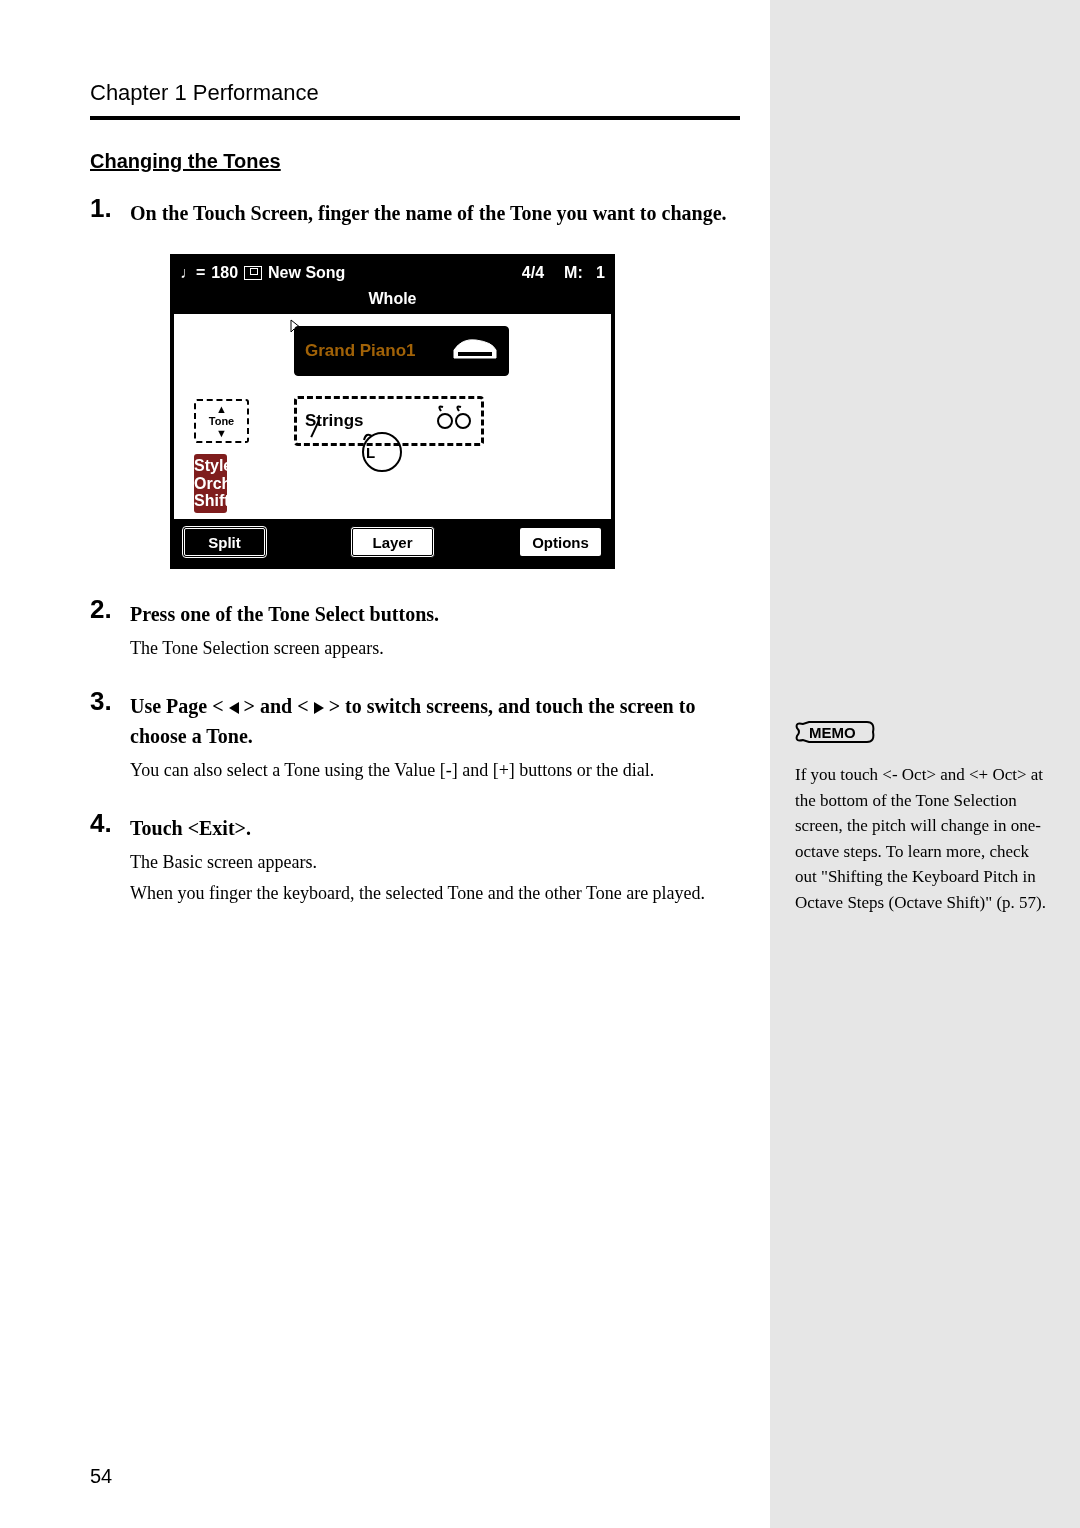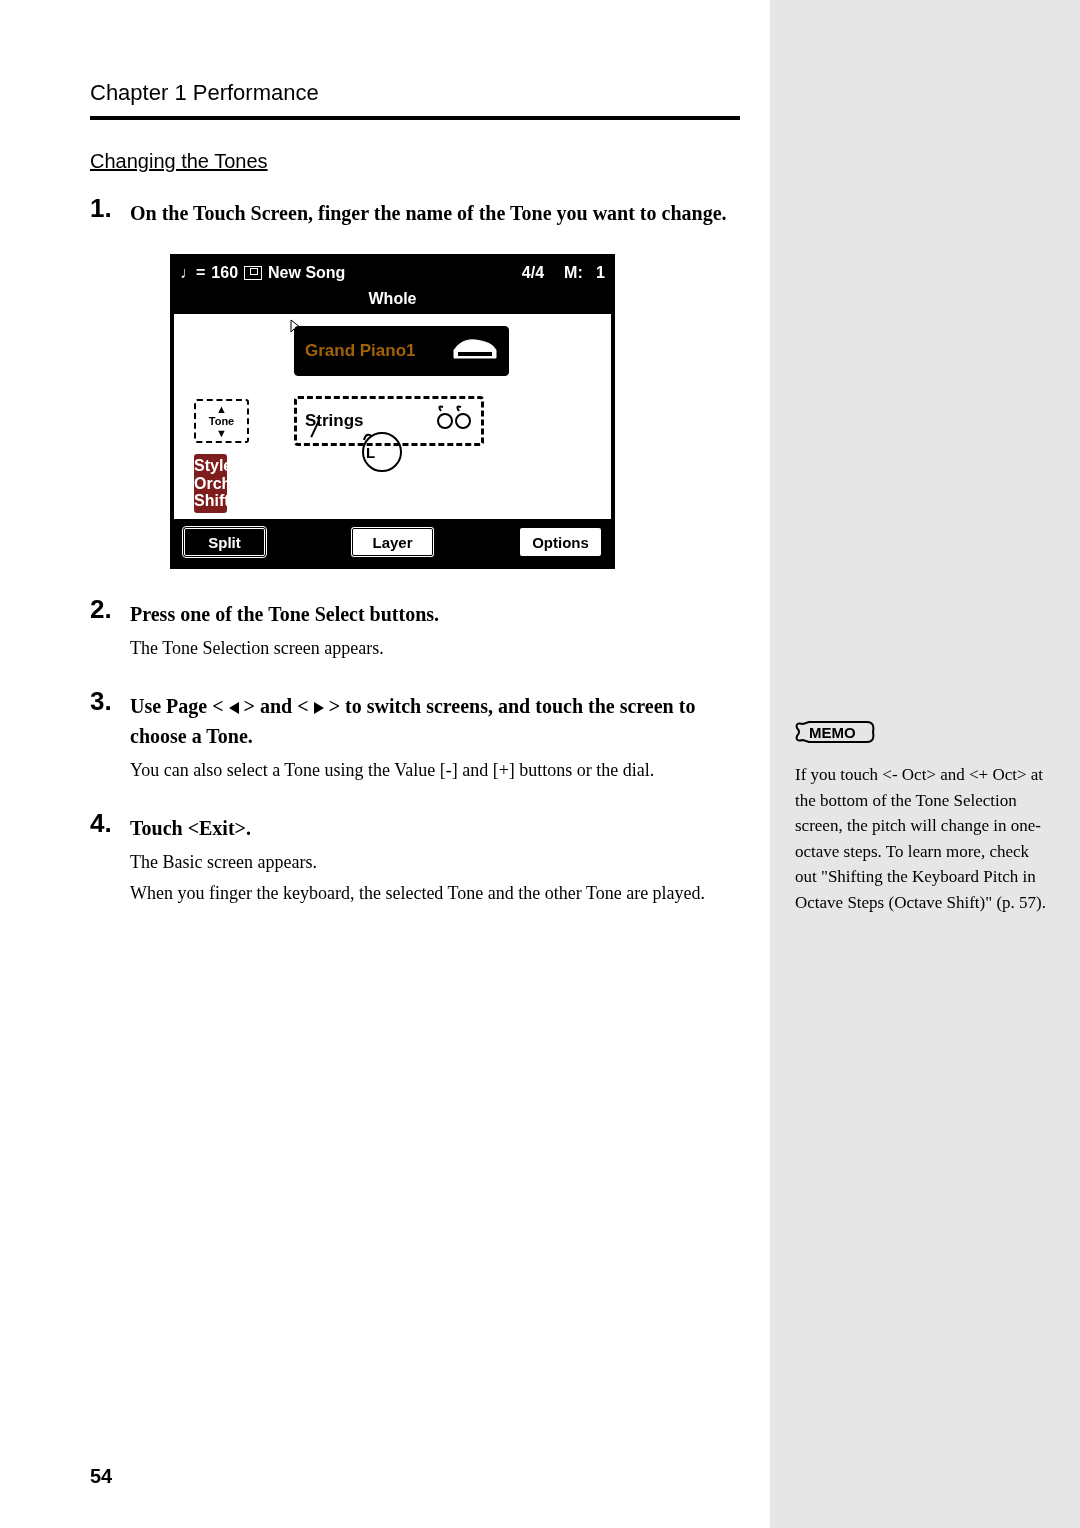--- a/index.html
+++ b/index.html
@@ -30,21 +30,21 @@
     font-size: 22px;
     margin-bottom: 10px;
   }
   .thick-rule {
     border: none;
     border-top: 4px solid #000;
     margin-bottom: 30px;
   }
   .section-title {
     font-family: Arial, Helvetica, sans-serif;
-    font-weight: normal;
+    font-weight: bold;
     font-size: 20px;
     text-decoration: underline;
     margin-bottom: 20px;
   }
   .step {
     display: flex;
     margin-bottom: 20px;
   }
   .step-num {
     font-family: Arial, Helvetica, sans-serif;
@@ -209,21 +209,21 @@
   .memo-icon svg { display:block; }
   .memo-text {
     font-size: 17px;
     line-height: 1.5;
   }
   .page-num {
     position: absolute;
     bottom: 40px;
     left: 90px;
     font-family: Arial, Helvetica, sans-serif;
-    font-weight: bold;
+    font-weight: normal;
     font-size: 20px;
   }
   .arrow-glyph {
     display:inline-block;
     width:0; height:0;
     border-top:6px solid transparent;
     border-bottom:6px solid transparent;
     vertical-align: -1px;
   }
   .arrow-left { border-right:10px solid #000; }
@@ -243,21 +243,21 @@
     <div class="step-body">
       <div class="step-lead">On the Touch Screen, finger the name of the Tone you want to change.</div>
     </div>
   </div>
 
   <div class="screenshot-wrap">
     <div class="device-screen">
       <div class="ds-top">
         <div class="ds-top-left">
           <span class="note-sym">♩=</span>
-            <span>160</span>
+            <span>180</span>
           <span class="disk-icon"></span>
           <span>New Song</span>
         </div>
         <div class="ds-top-right">
           <span>4/4</span>
           <span><span>M:</span>&nbsp;&nbsp;&nbsp;<span>1</span></span>
         </div>
       </div>
       <div class="ds-whole">Whole</div>
       <div class="ds-body">

